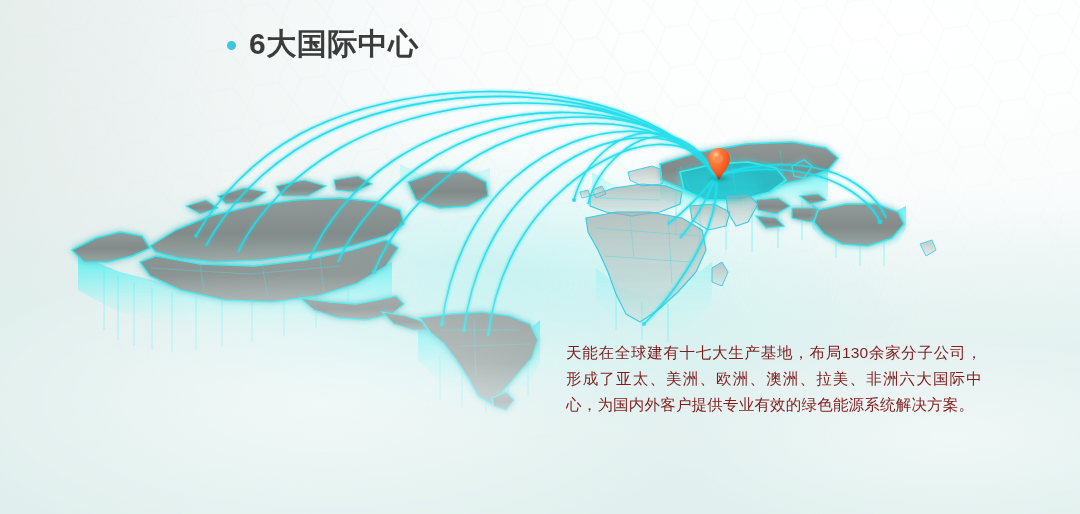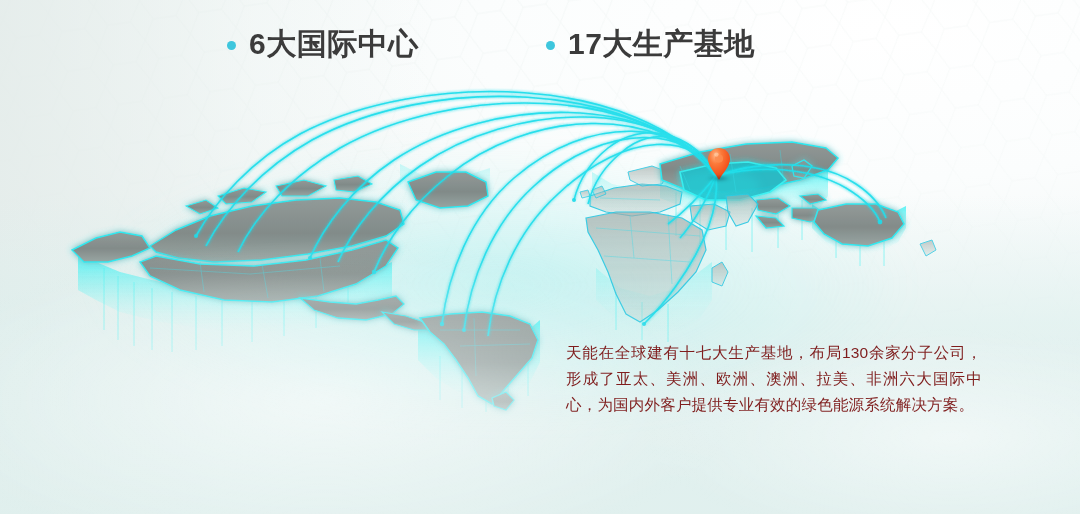--- a/index.html
+++ b/index.html
@@ -414,21 +414,17 @@
     </svg>
   </div>
 
   <div class="sheen"></div>
 
   <div class="headings">
     <div class="heading" id="heading-0">
       <span class="heading-dot"></span>
       <span class="heading-text">6大国际中心</span>
     </div>
-    <div class="heading" id="heading-1">
-      <span class="heading-dot"></span>
-      <span class="heading-text">17大生产基地</span>
-    </div>
   </div>
 
   <div class="body-copy">天能在全球建有十七大生产基地，布局130余家分子公司，形成了亚太、美洲、欧洲、澳洲、拉美、非洲六大国际中心，为国内外客户提供专业有效的绿色能源系统解决方案。</div>
 
 </div>
 
 </body></html>

